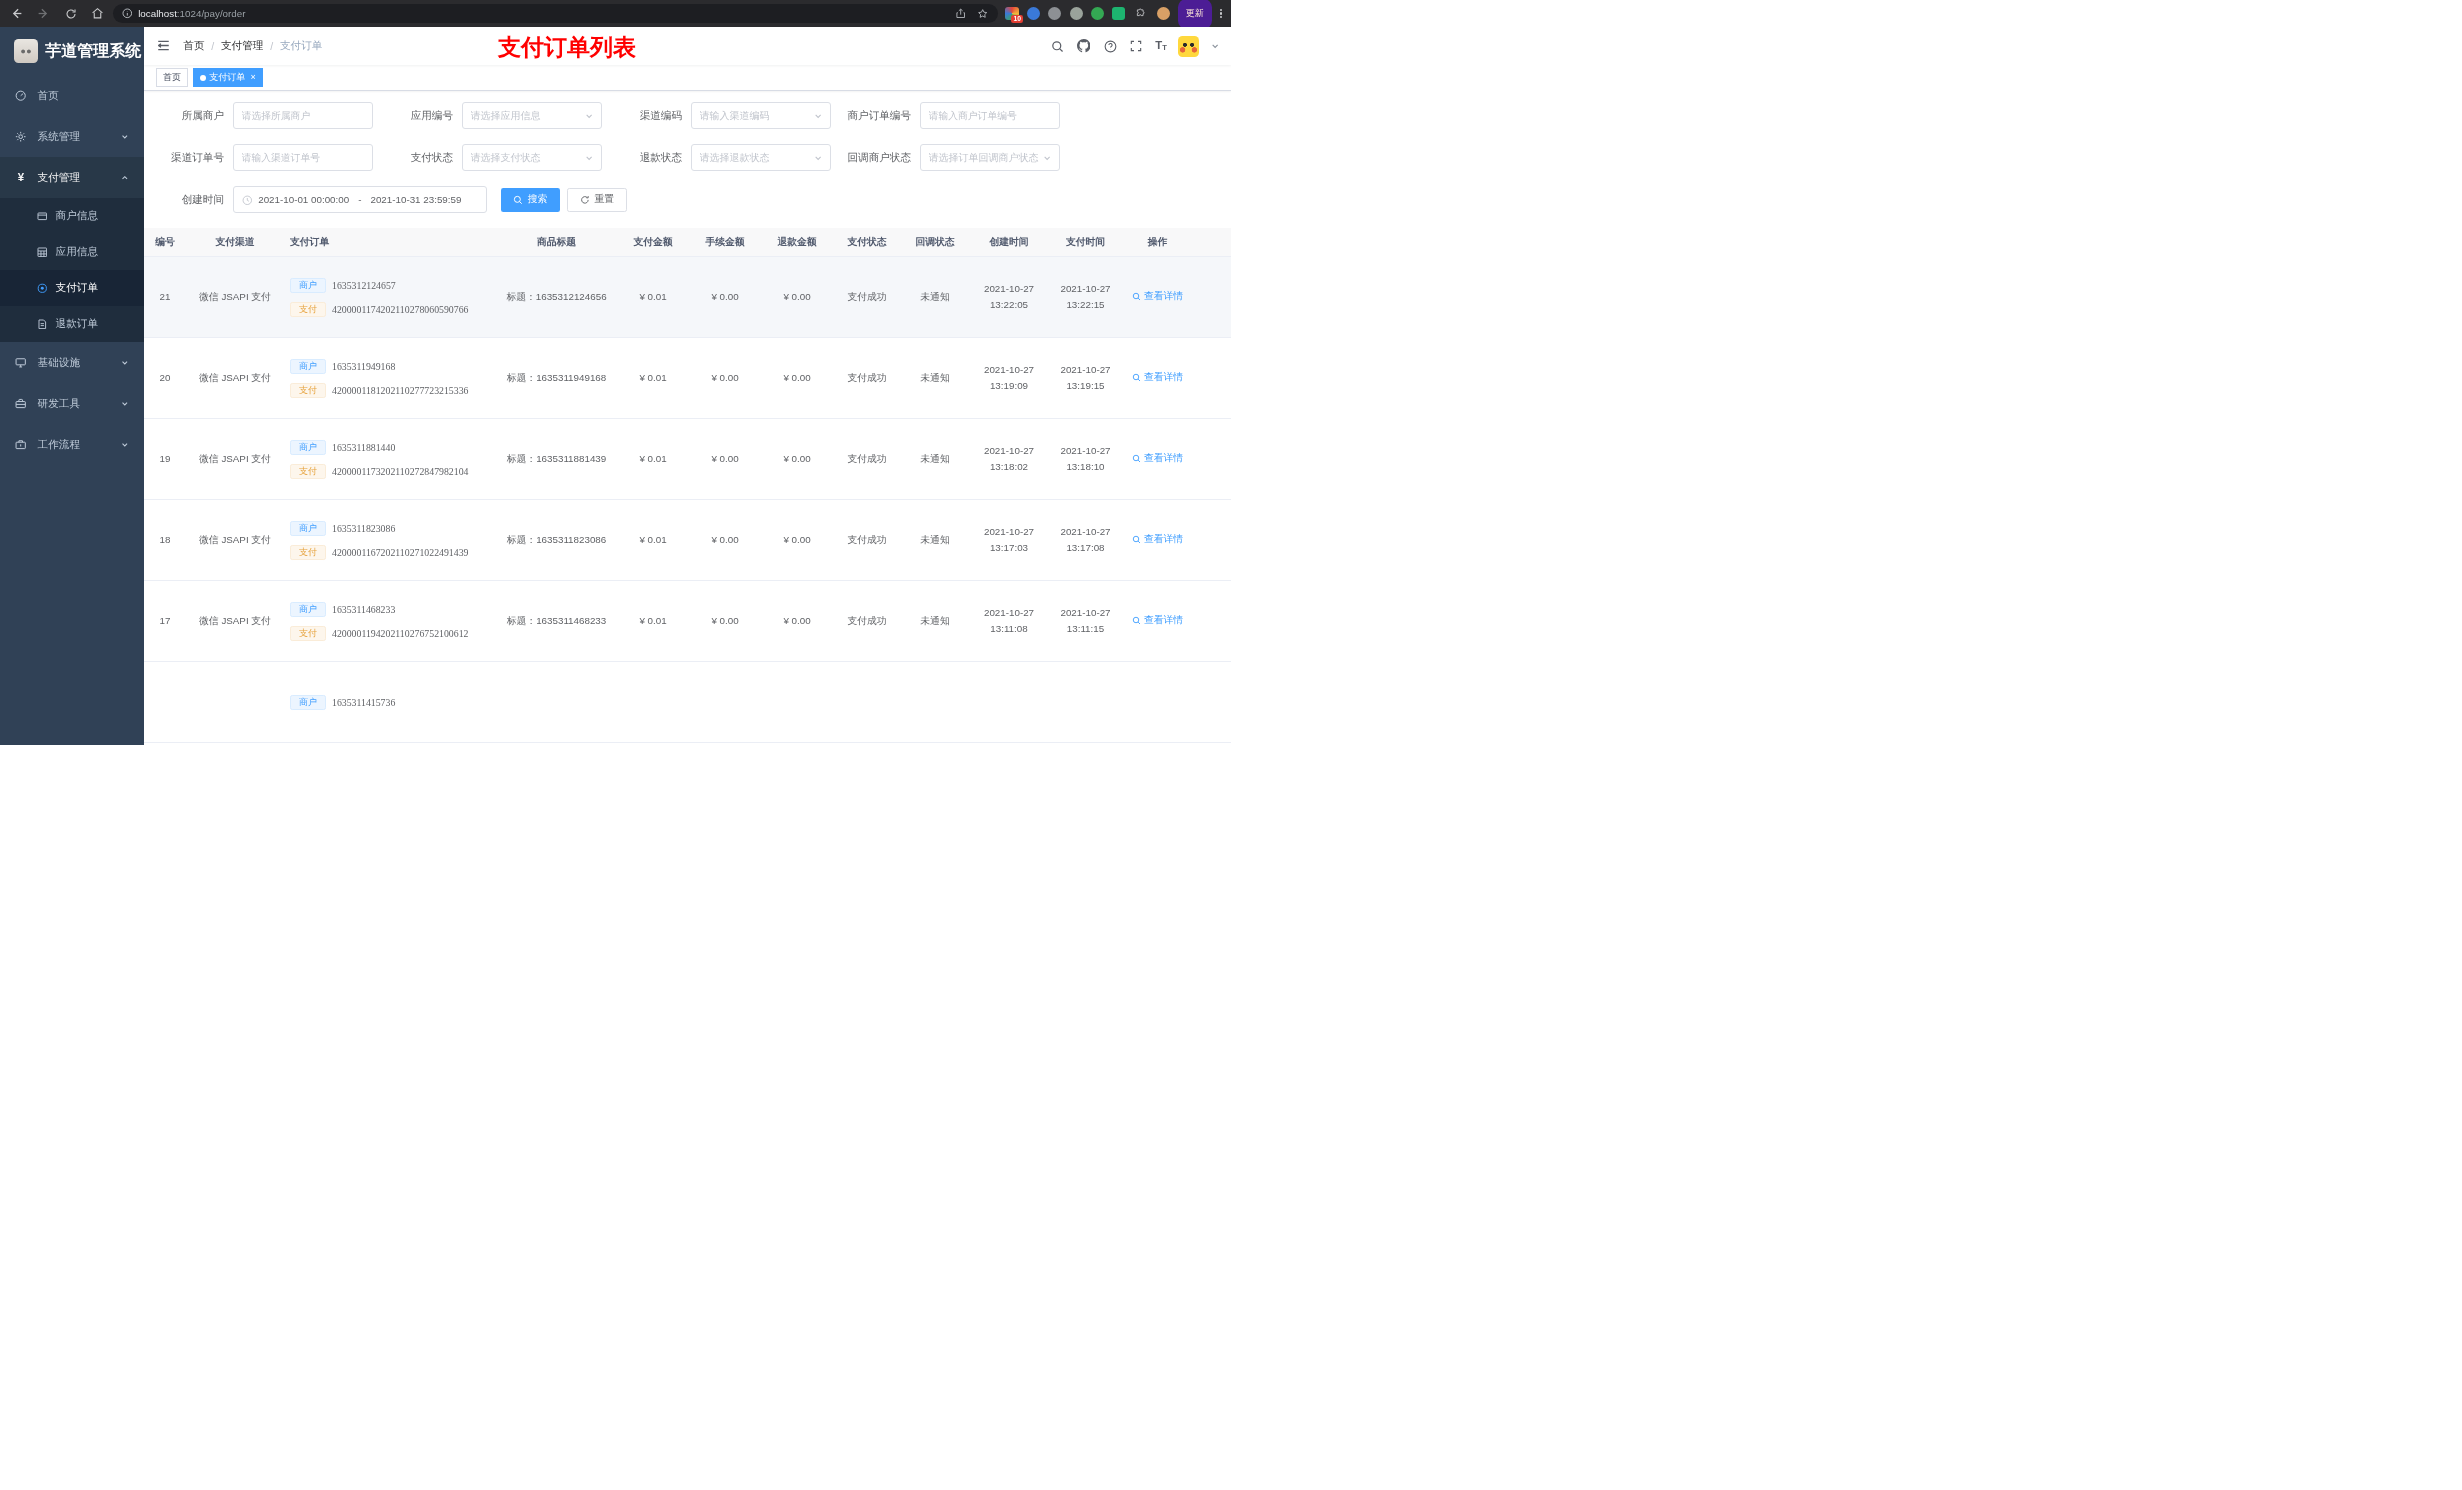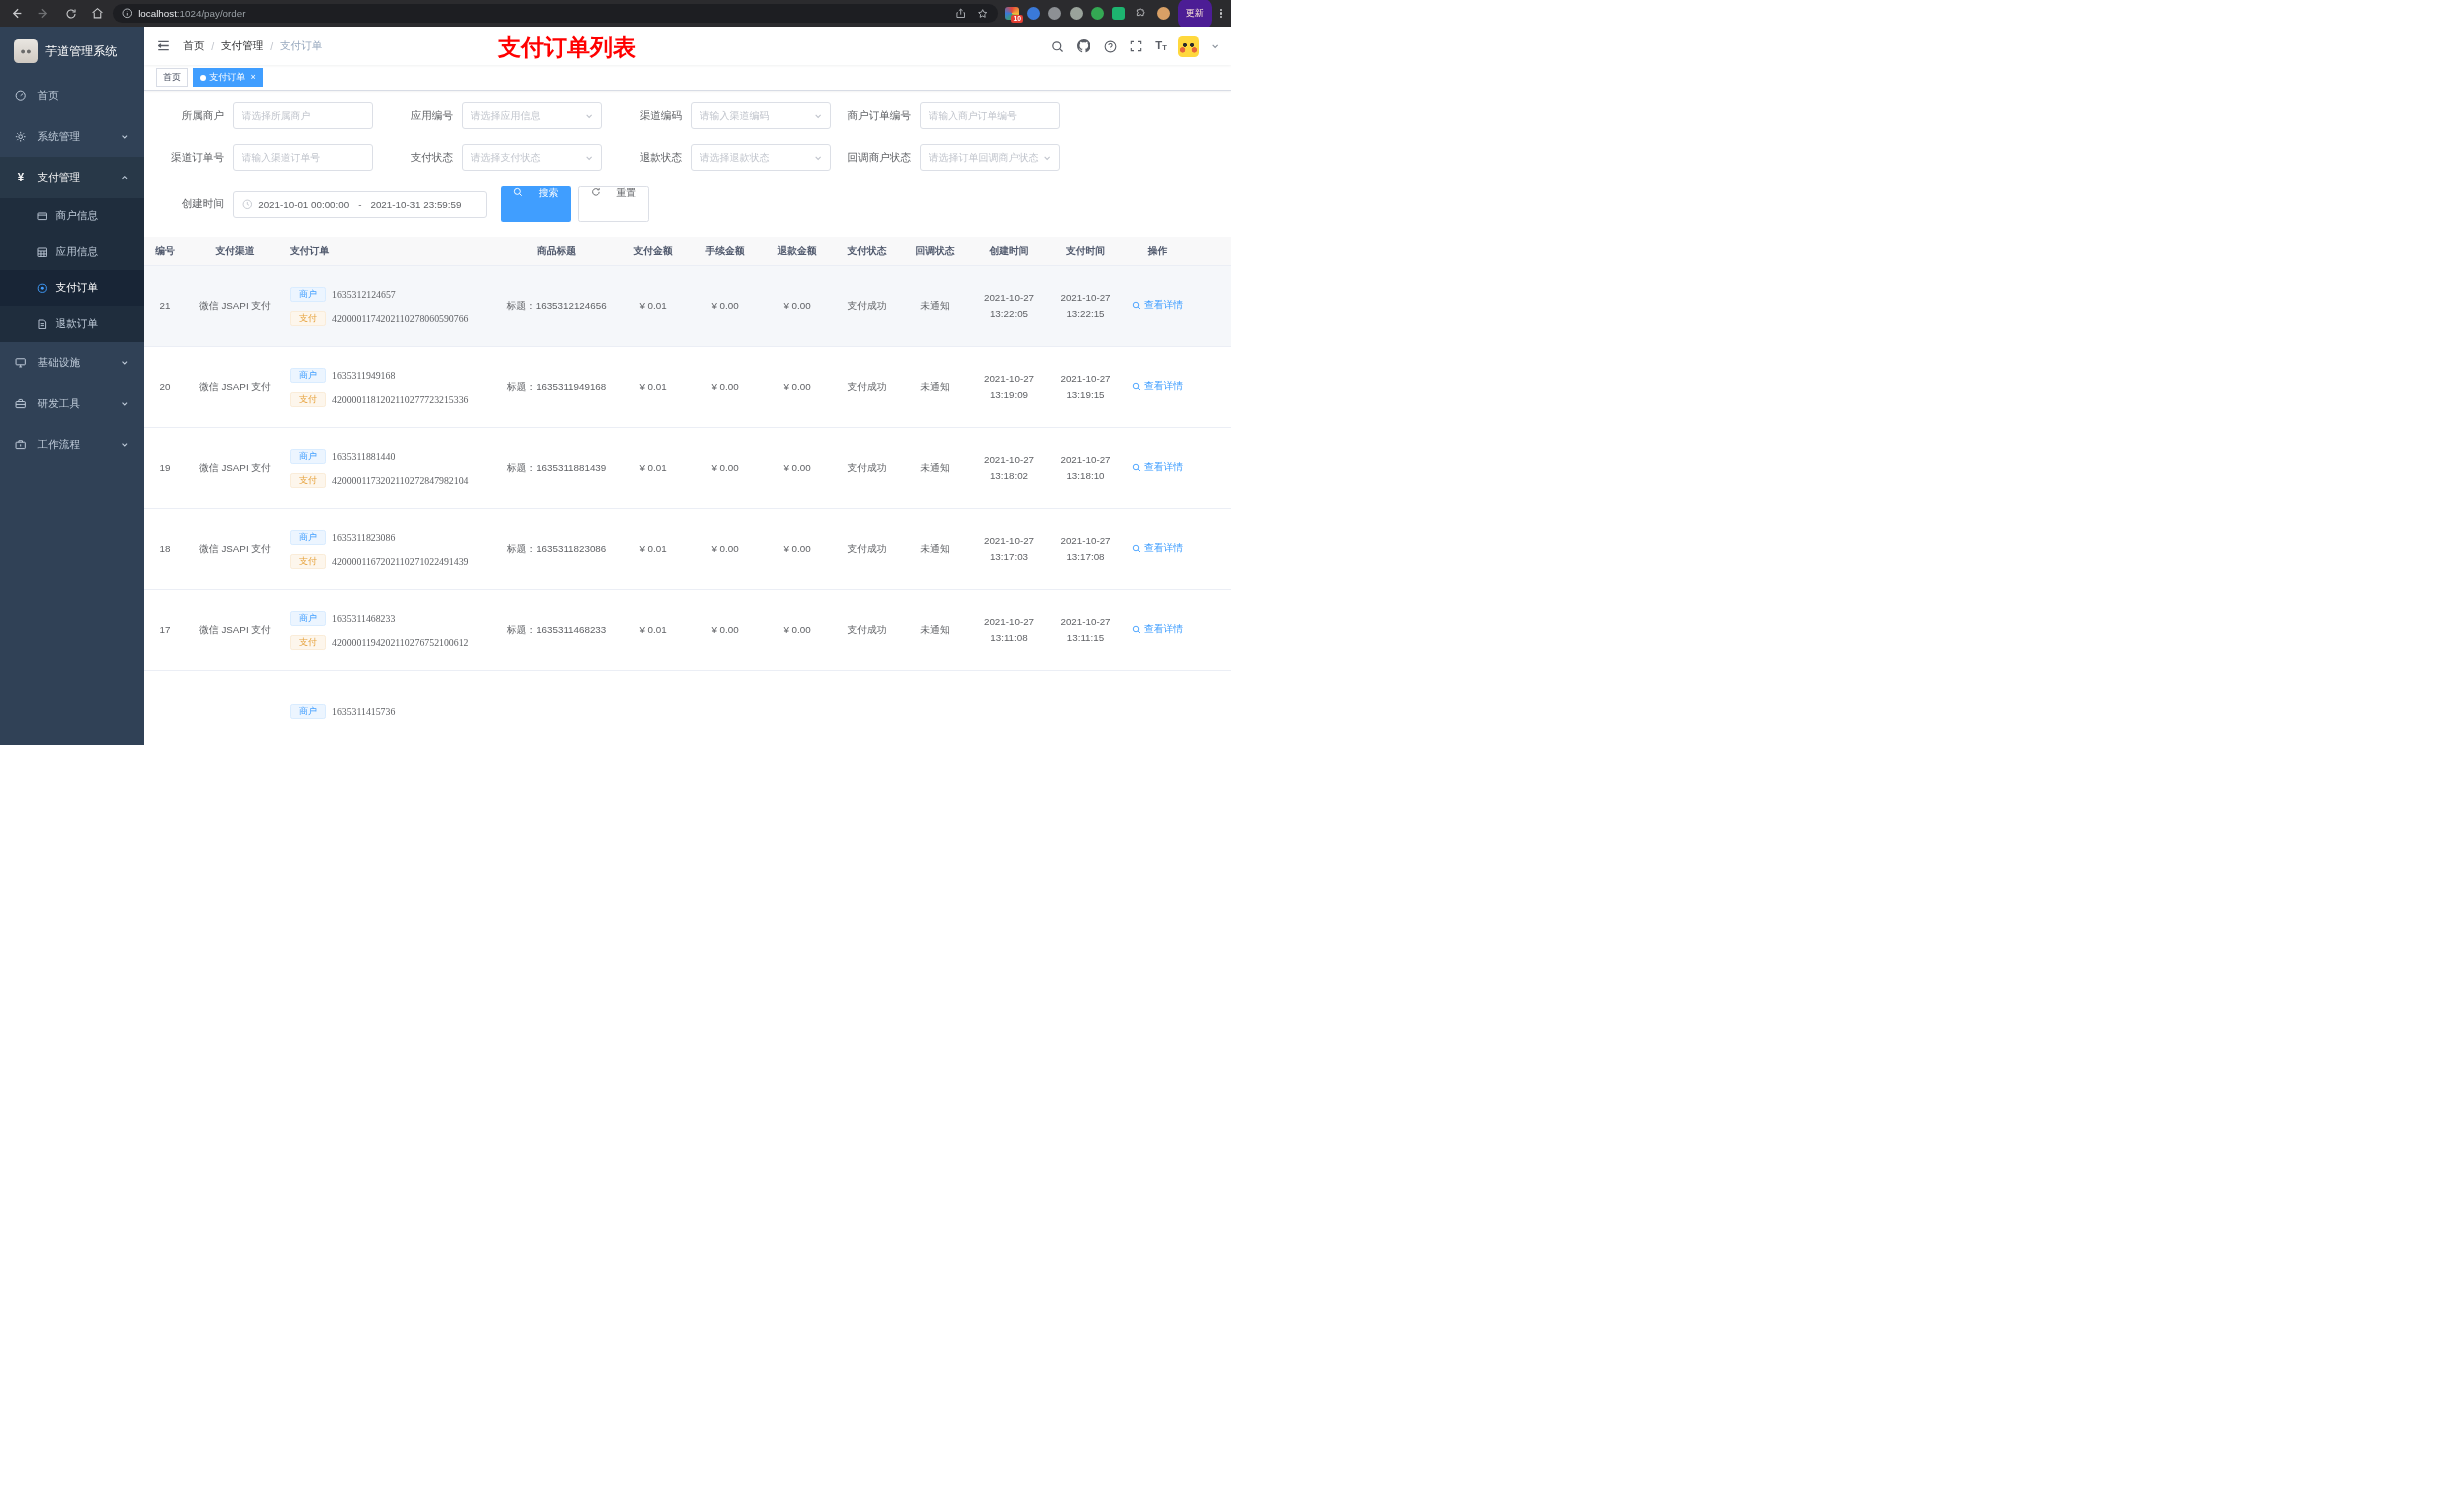--- a/index.html
+++ b/index.html
@@ -34,21 +34,21 @@
   .app { display:flex; height:718px; }
 
   
   .sidebar { width:144px; flex-shrink:0; background:#304156; color:#bfcbd9; display:flex; flex-direction:column; overflow:hidden; }
   .logo-row { height:48px; display:flex; align-items:center; padding-left:13.6px; gap:7.6px; cursor:pointer; }
   .logo-avatar { width:24px; height:24px; border-radius:4.5px;
     background:
       radial-gradient(circle at 38% 52%, #6b6b6b 1.5px, transparent 2.3px),
       radial-gradient(circle at 62% 52%, #6b6b6b 1.5px, transparent 2.3px),
       linear-gradient(180deg,#e9e6e1,#cfc9c2); }
-  .logo-title { color:#fff; font-size:12px; font-weight:normal; }
+  .logo-title { color:#fff; font-size:16px; font-weight:bold; }
   .menu-item { height:41px; display:flex; align-items:center; padding:0 15px; font-size:10.6px; gap:10.6px;
     cursor:pointer; position:relative; color:#bfcbd9; }
   .menu-item .mi-icon { width:12px; height:12px; color:#bfcbd9; flex-shrink:0; display:flex; align-items:center; justify-content:center; }
   .menu-item .chev { position:absolute; right:15px; color:#bfcbd9; }
   .menu-item.open-title { background:#283848; color:#f4f4f5; }
   .menu-item.open-title .mi-icon { color:#f4f4f5; }
   .submenu { background:#1f2d3d; }
   .submenu .menu-item { height:36px; padding-left:36px; gap:7.6px; }
   .submenu .menu-item.active { color:#fff; background:#182536; }
   .submenu .menu-item.active .mi-icon { color:#409eff; }
@@ -98,21 +98,21 @@
     display:flex; align-items:center; padding:0 7.6px; gap:4.5px; cursor:pointer; }
   .control input { border:none; outline:none; width:100%; font-size:9.8px; color:#606266; background:transparent;
     font-family:"Liberation Sans","DejaVu Sans",sans-serif; }
   .control input::placeholder { color:#c0c4cc; }
   .placeholder { color:#c0c4cc; font-size:10px; flex:1; white-space:nowrap; overflow:hidden; }
   .sel-chev { color:#c0c4cc; flex-shrink:0; }
   .date-range { width:254px; height:27px; border:0.8px solid #dcdfe6; border-radius:3px; display:flex;
     align-items:center; padding:0 7.6px; gap:6px; color:#606266; font-size:9.8px; cursor:pointer; }
   .date-range .sep { color:#606266; padding:0 3px; }
   .clock { color:#c0c4cc; flex-shrink:0; }
-  .btn { height:36px; border-radius:2.3px; font-size:9.8px; display:inline-flex; gap:16px;
+  .btn { height:24px; border-radius:2.3px; font-size:9.8px; display:inline-flex; align-items:center; gap:5px;
     padding:0 11.4px; cursor:pointer; border:0.8px solid transparent; }
   .btn-primary { background:#409eff; color:#fff; margin-left:13.6px; }
   .btn-plain { background:#fff; border-color:#dcdfe6; color:#606266; margin-left:7.6px; }
   .toolbar-row { display:flex; align-items:center; margin-top:2.3px; padding:0 15px; }
   .btn-warning { height:21px; padding:0 9px; font-size:9px; background:#fdf6ec; border-color:#f5dab1; color:#e6a23c; border-radius:2.3px;
     display:inline-flex; align-items:center; gap:3.8px; cursor:pointer; border-width:0.8px; border-style:solid;}
   .circle-btns { margin-left:auto; display:flex; gap:10.6px; }
   .circle-btn { width:18px; height:18px; border-radius:50%; border:0.8px solid #dcdfe6; color:#606266;
     display:flex; align-items:center; justify-content:center; cursor:pointer; background:#fff; }
 

